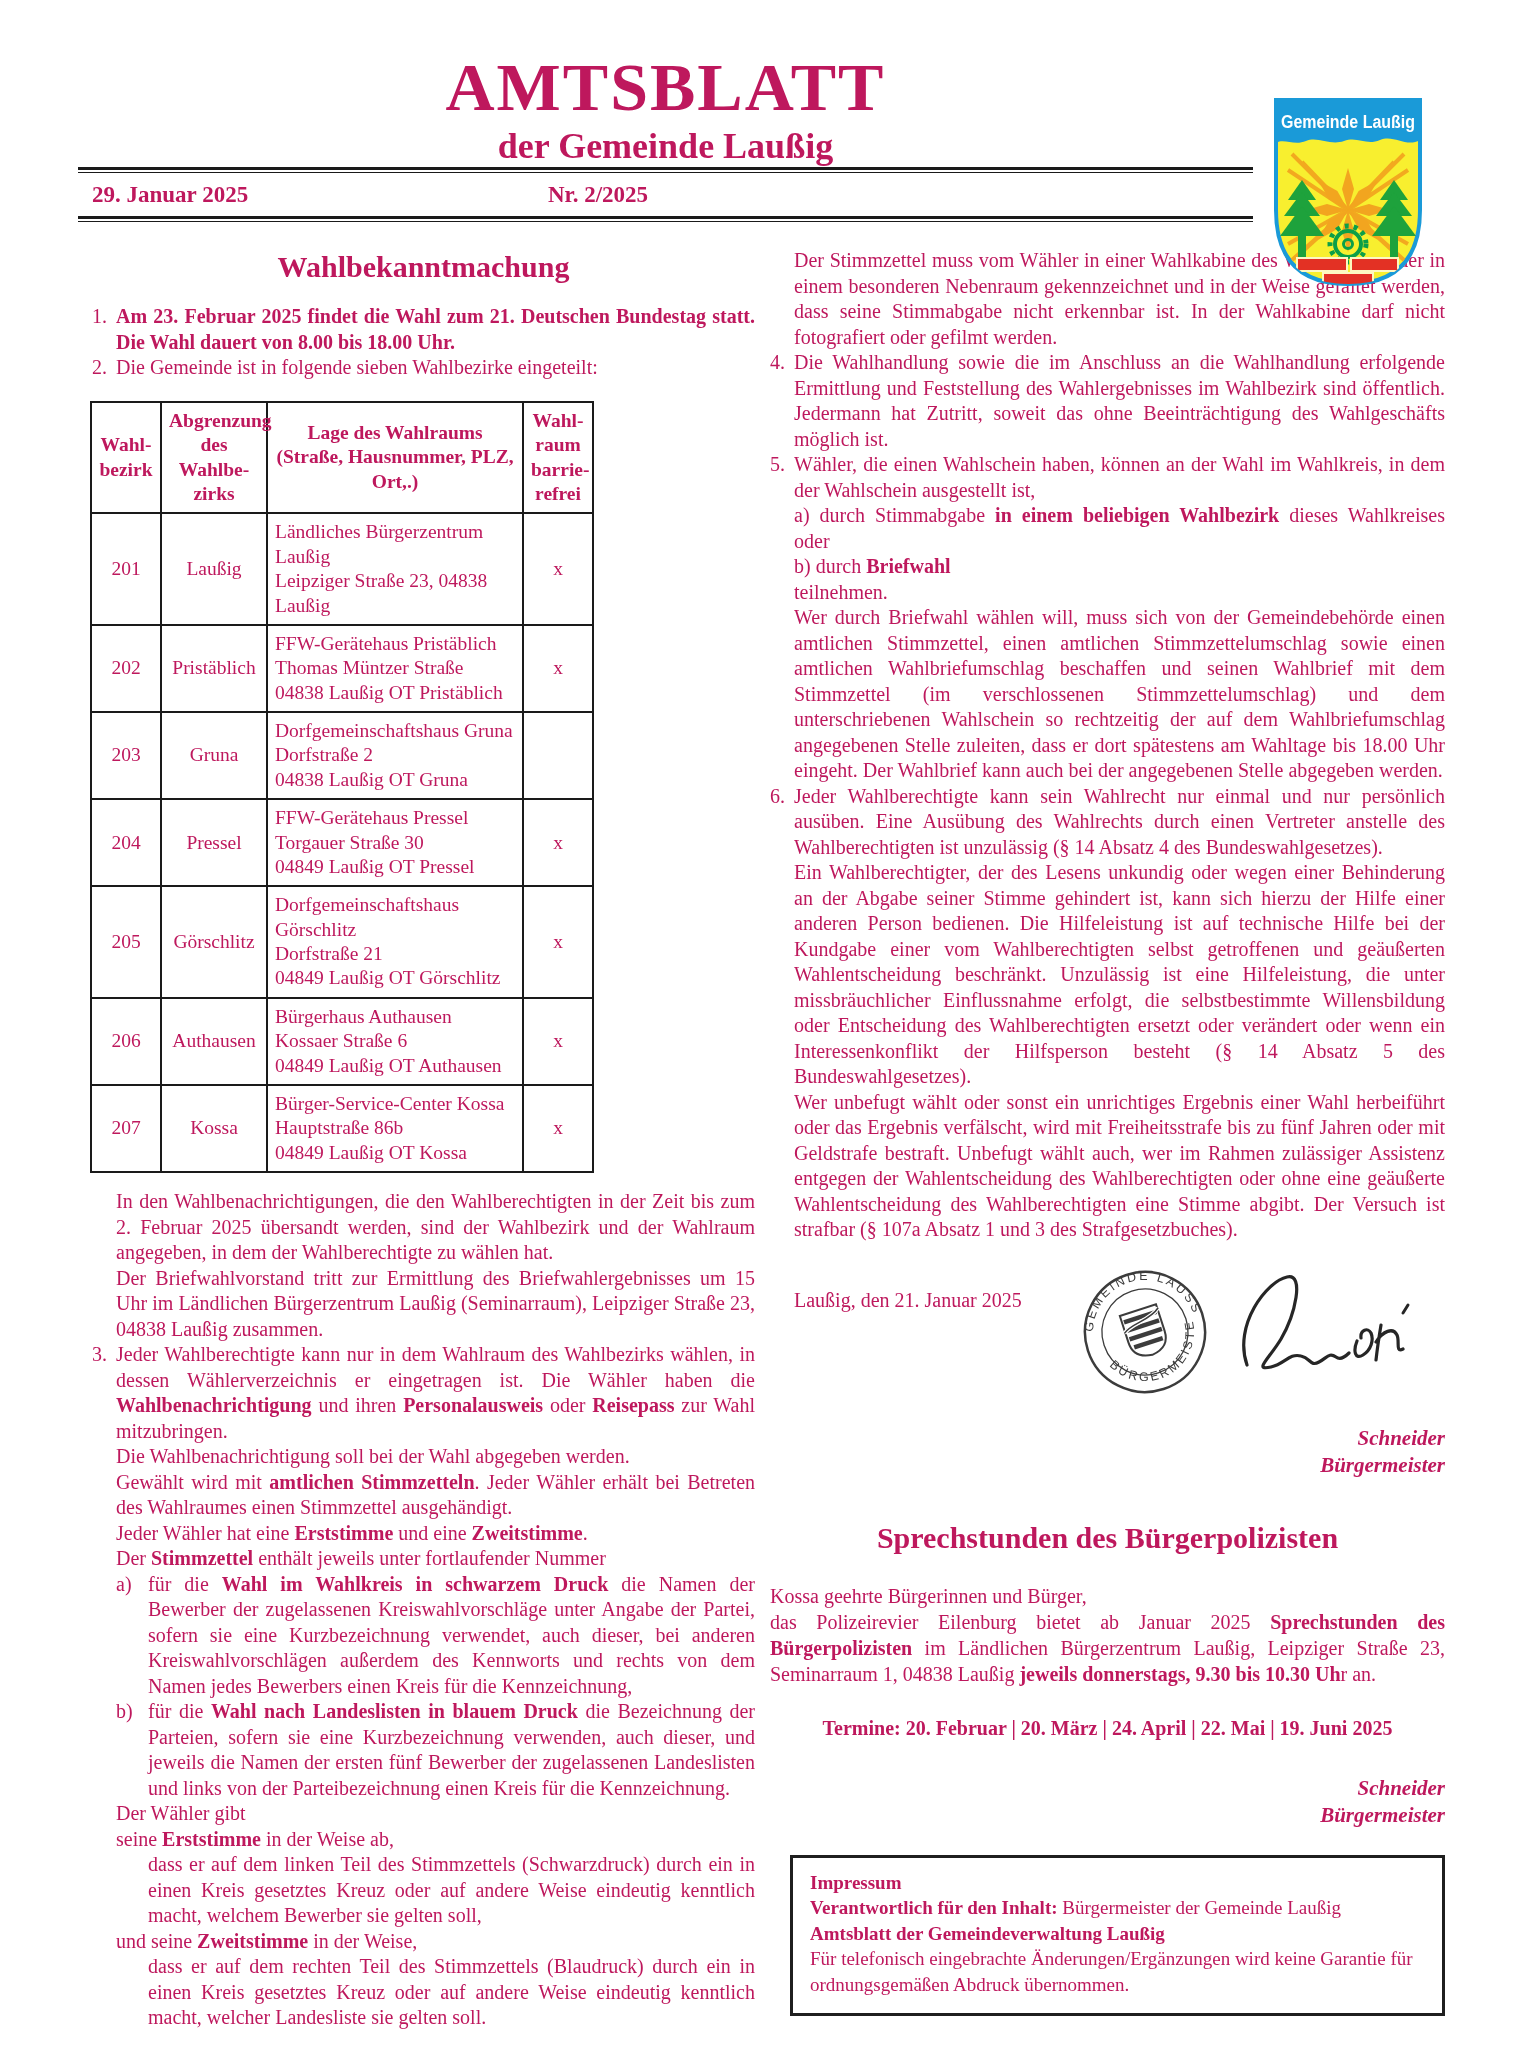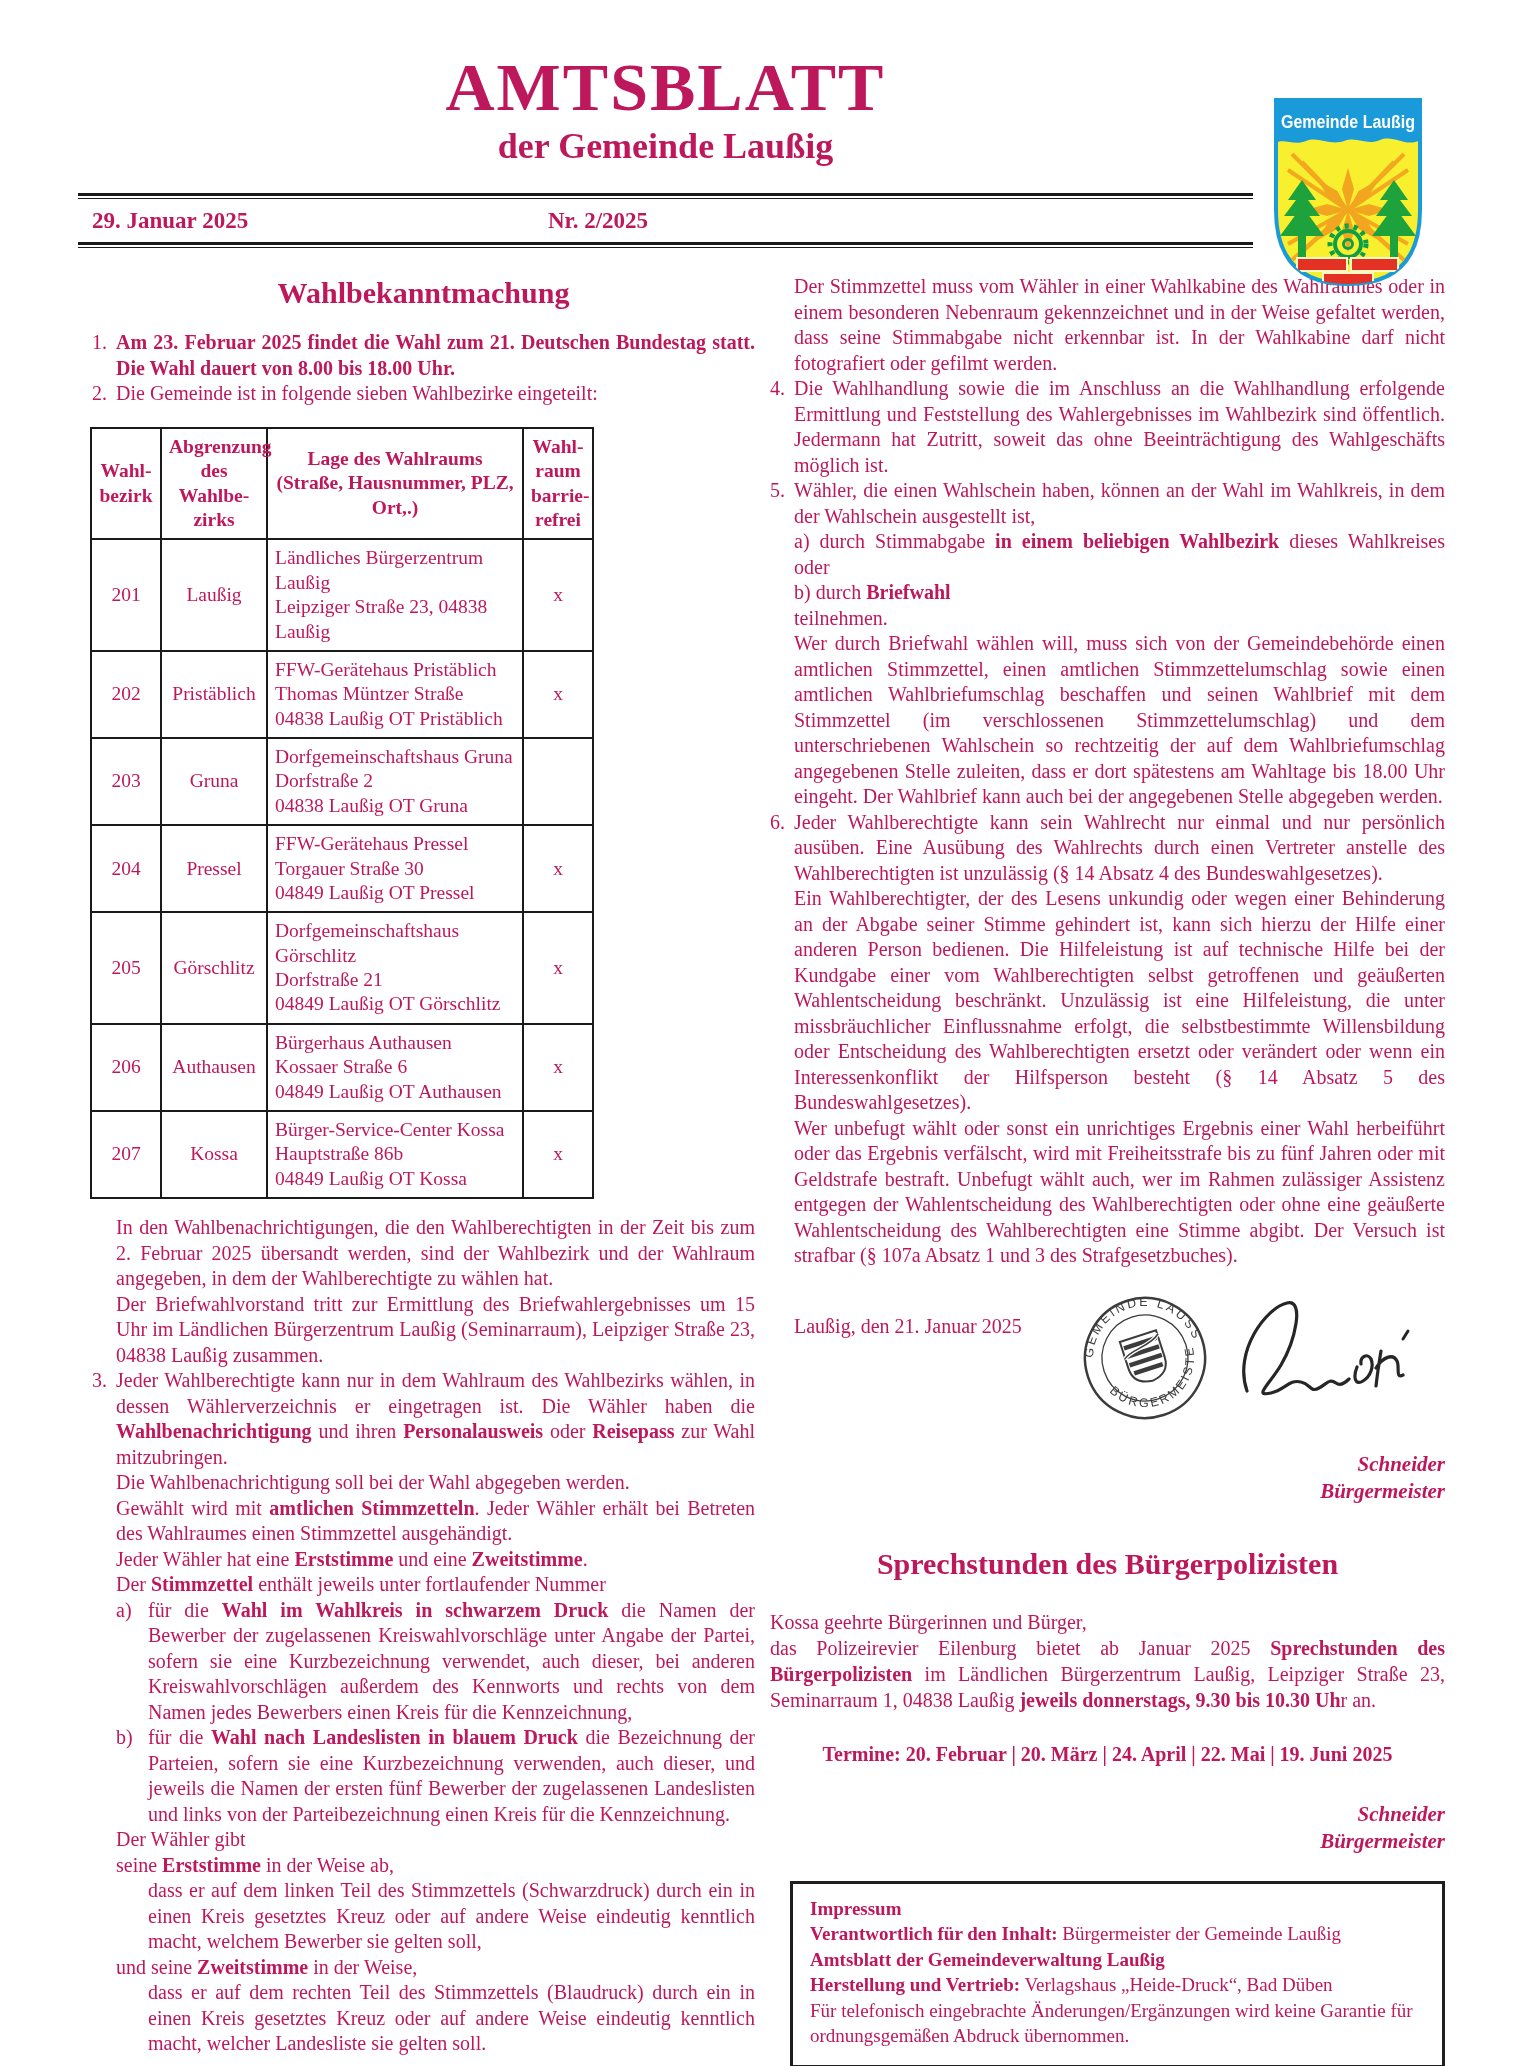--- a/index.html
+++ b/index.html
@@ -6,21 +6,21 @@
   .page {
     position:relative; width:1517px; height:2066px; background:#fff;
     font-family:"Liberation Serif", serif; color:#be185d; overflow:hidden;
   }
   
   .masthead { padding-top:52px; }
   .masthead-text { margin-left:78px; width:1175px; text-align:center; }
   .paper-title { margin:0; font-size:68px; font-weight:bold; letter-spacing:2px; line-height:1.05; }
   .paper-subtitle { font-size:36px; font-weight:bold; margin-top:2px; }
   .coat-of-arms { position:absolute; left:1268px; top:92px; }
-  .head-rules { margin-left:78px; width:1175px; margin-top:26px; }
+  .head-rules { margin-left:78px; width:1175px; margin-top:0; }
   .rule { height:2px; border-top:3px solid #1a1a1a; border-bottom:1px solid #1a1a1a; }
   .datebar { position:relative; font-weight:bold; font-size:23px; padding:9px 14px 8px; }
   .issue-no { position:absolute; left:470px; top:9px; }
   
   .columns { display:flex; margin:26px 62px 0 92px; gap:15px; align-items:flex-start; }
   .col-left  { width:663px; }
   .col-right { width:675px; }
   .section-heading { text-align:center; font-size:30px; font-weight:bold; margin:2px 0 20px; }
   
   .blk { margin-left:24px; font-size:20px; line-height:25.5px; text-align:justify; }
@@ -347,20 +347,19 @@
       </section>
 
       <div class="impressum">
 
           <div class="imp-line"><b>Impressum</b></div>
 
           <div class="imp-line"><b>Verantwortlich für den Inhalt:</b> Bürgermeister der Gemeinde Laußig</div>
 
           <div class="imp-line"><b>Amtsblatt der Gemeindeverwaltung Laußig</b></div>
 
-          <div class="imp-line"><b>Herstellung und Vertrieb:</b> Verlagshaus „Heide-Druck“, Bad Düben</div>
 
           <div class="imp-line">Für telefonisch eingebrachte Änderungen/Ergänzungen wird keine Garantie für ordnungsgemäßen Abdruck übernommen.</div>
         </div>
 
     </section>
   </main>
 </div>
 
 </body></html>

